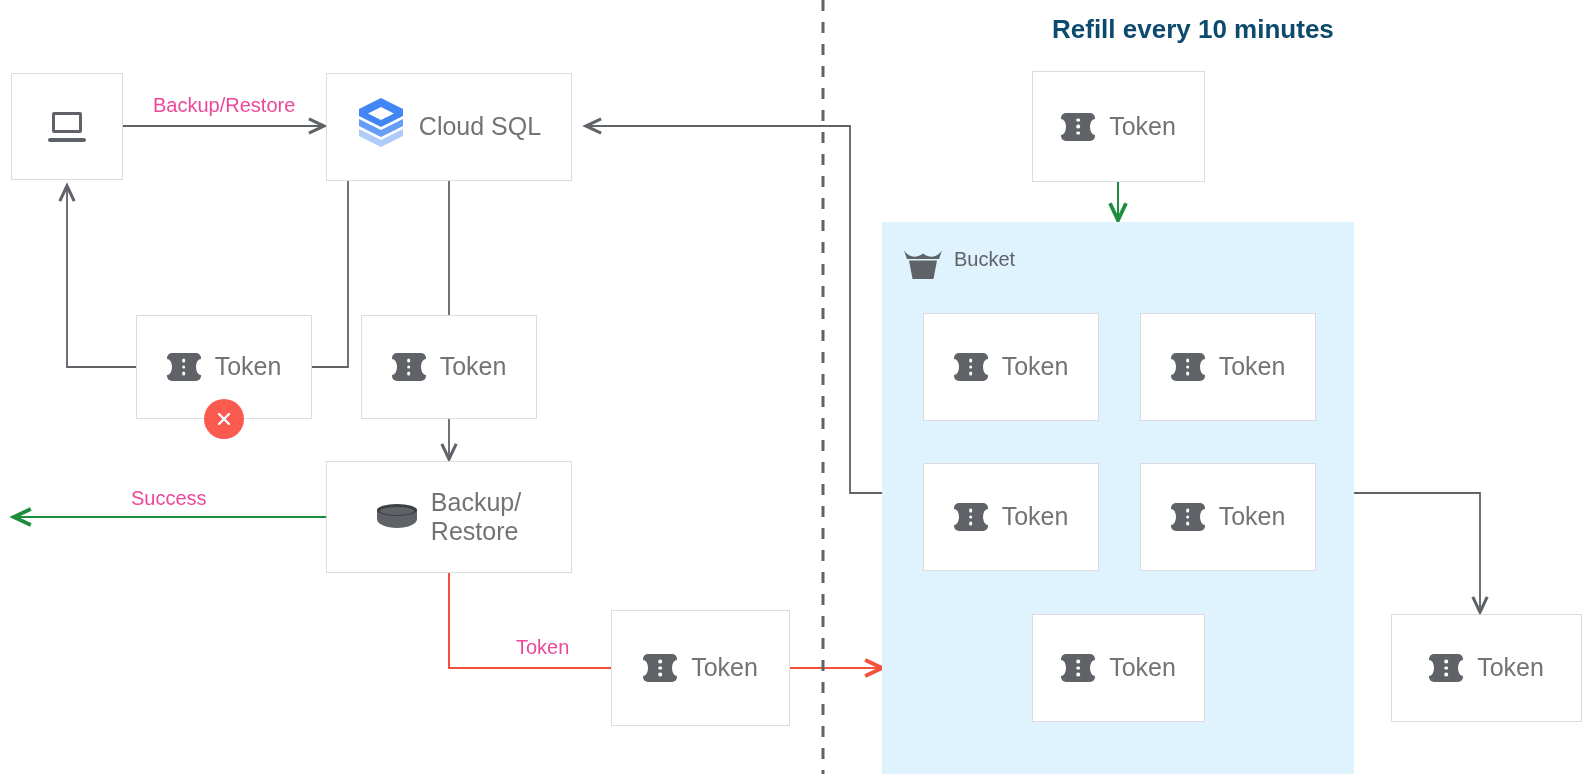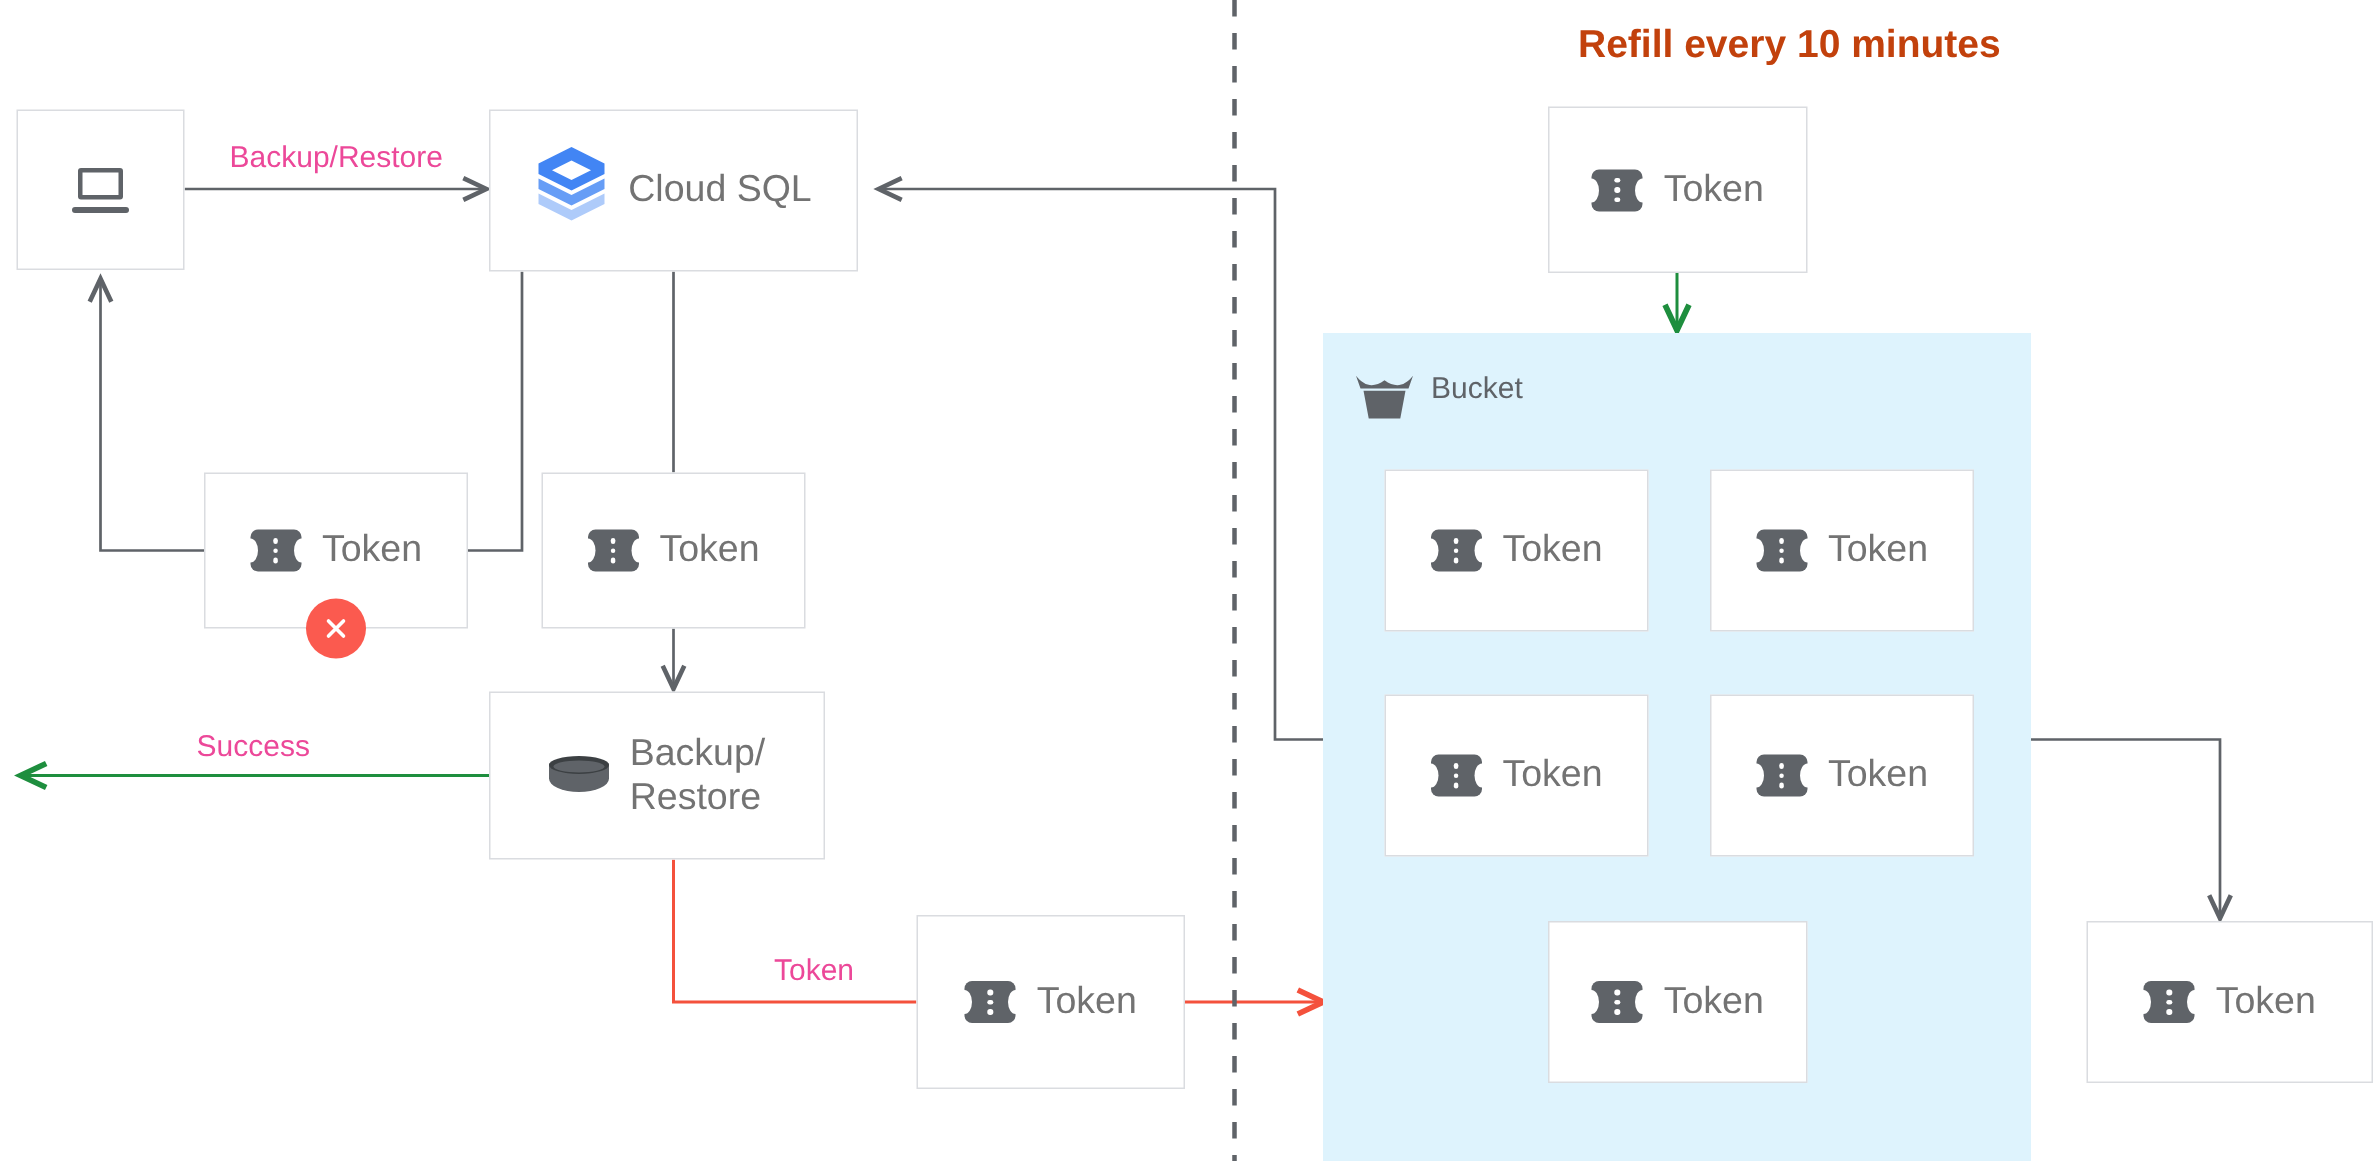--- a/index.html
+++ b/index.html
@@ -42,21 +42,21 @@
 
   
   .err{position:absolute;width:40px;height:40px;border-radius:50%;background:#fb5a4f;
        display:flex;align-items:center;justify-content:center;}
   .err svg{display:block;}
 
   .bucket-zone{position:absolute;background:#def3fd;}
   .bucket-head{position:absolute;display:flex;gap:11px;}
   .bucket-head .btxt{font-size:20px;color:#5f6368;}
 
-  .title{position:absolute;font-size:26px;font-weight:bold;color:#c2410c;white-space:nowrap;}
+  .title{position:absolute;font-size:26px;font-weight:bold;color:#0c4a6e;white-space:nowrap;}
   .edge-label{position:absolute;font-size:20px;color:#ec4899;line-height:1.32;}
 
   svg.wires{position:absolute;left:0;top:0;width:1582px;height:774px;overflow:visible;pointer-events:none;}
 </style>
 </head>
 <body>
 
 <div id="stage">
 
   <svg class="wires" viewBox="0 0 1582 774" xmlns="http://www.w3.org/2000/svg">
@@ -155,21 +155,21 @@
           <span class="tok-dots">
             <i></i>
             <i></i>
             <i></i>
           </span>
         </span>
       <span class="lbl">Token</span>
     </span>
   </div>
 
-  <div class="box" style="left:326px;top:461px;width:224px;height:112px;">
+  <div class="box" style="left:326px;top:461px;width:246px;height:112px;">
     <span class="inner">
       <span class="dbc">
         <span class="body"></span>
           <span class="top"></span>
           <span class="top2"></span>
       </span>
       <span class="lbl">Backup/
 Restore</span>
     </span>
   </div>

